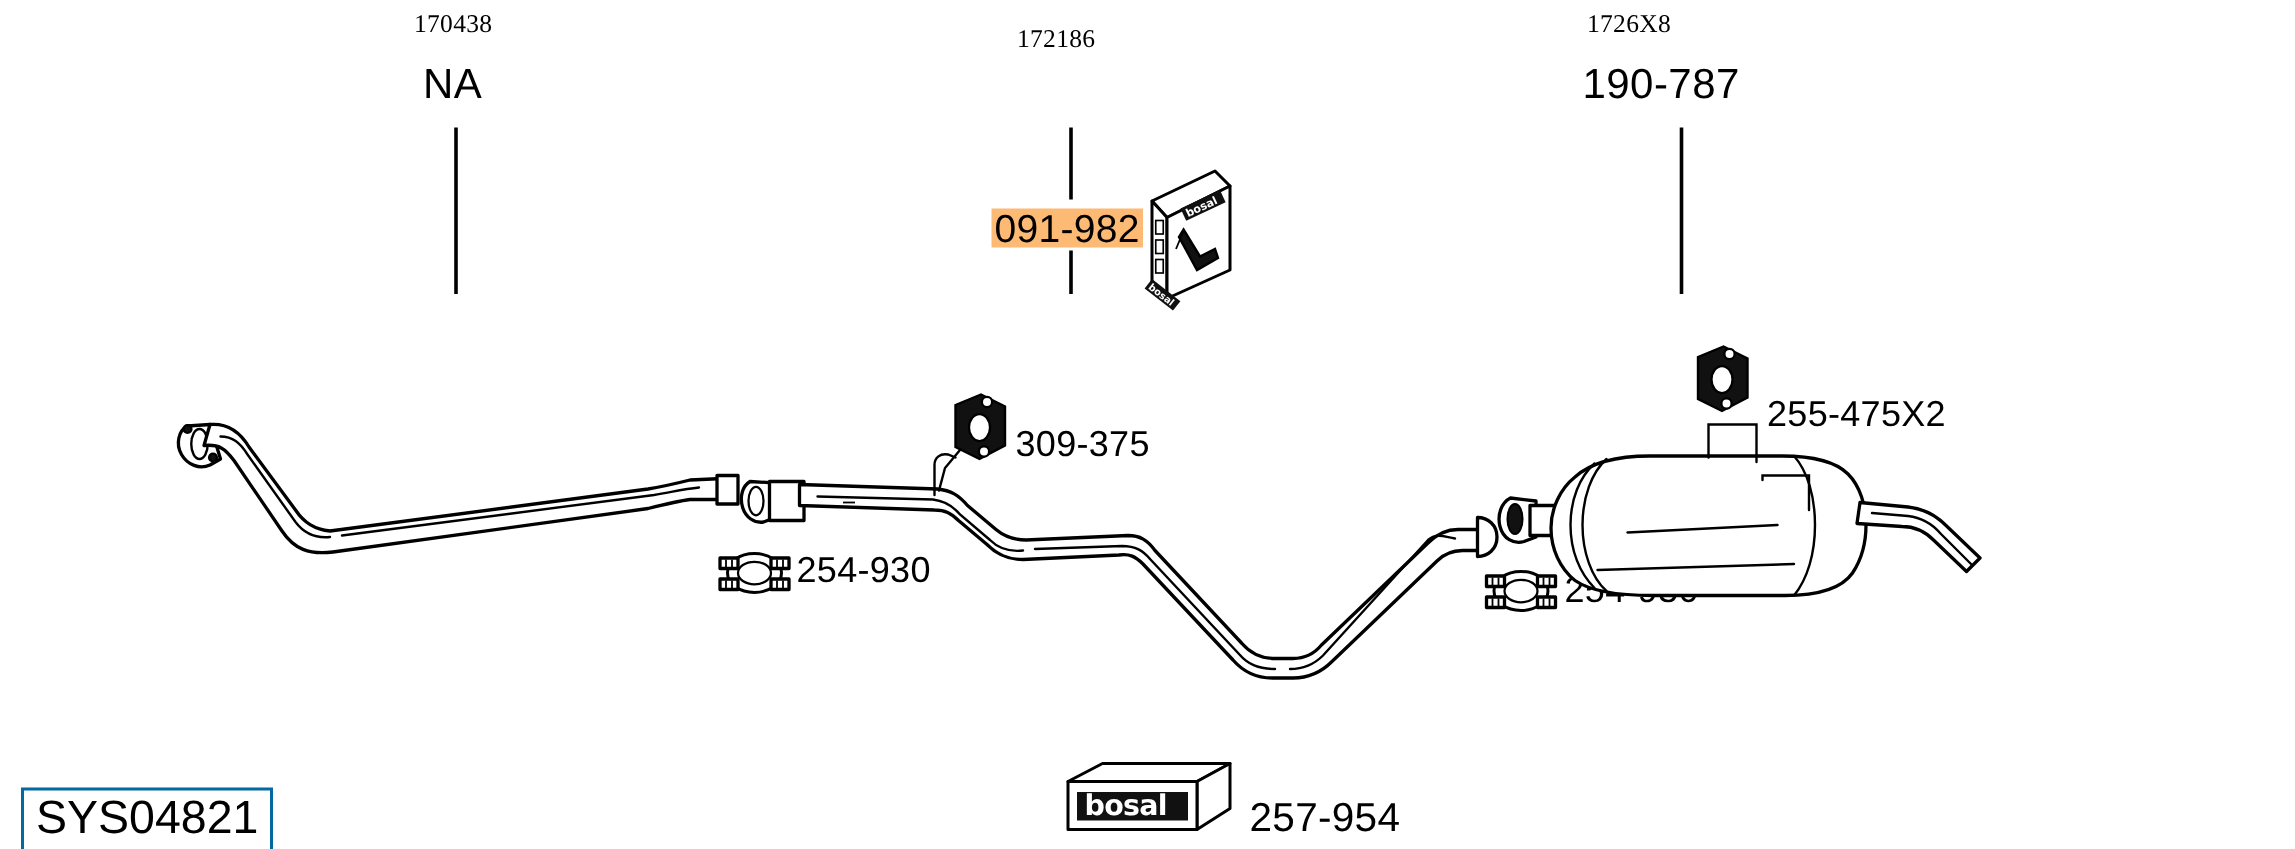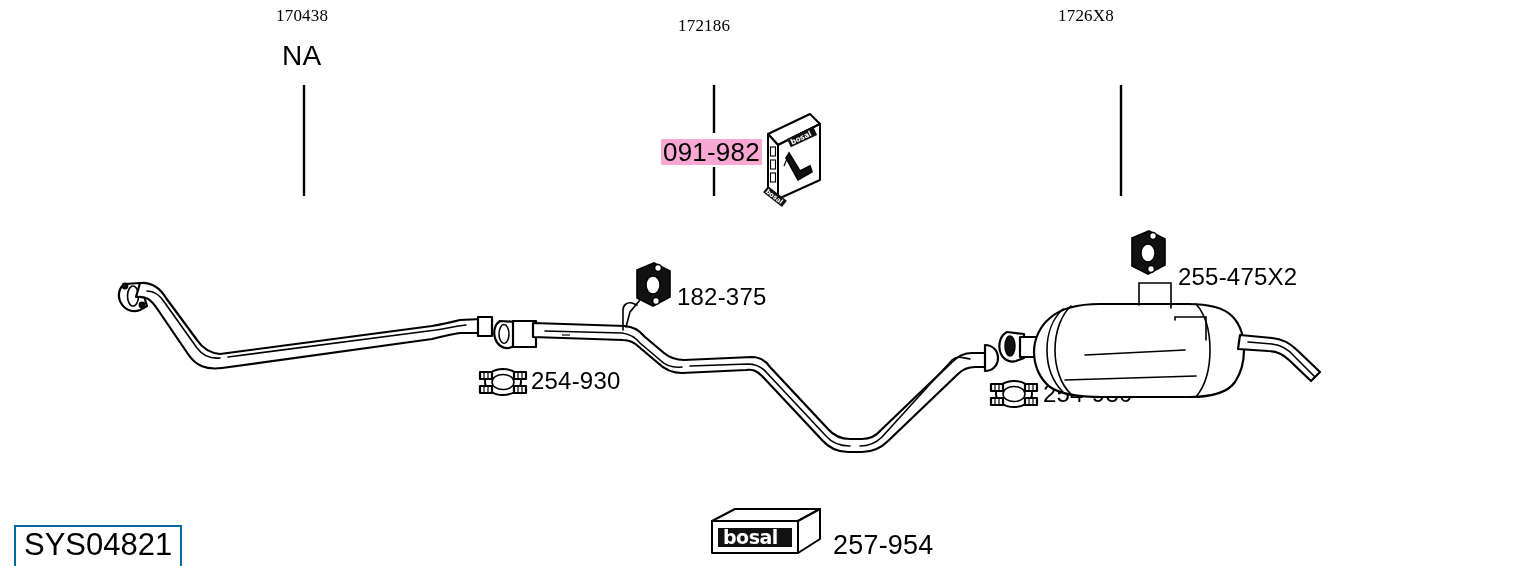--- a/index.html
+++ b/index.html
@@ -109,24 +109,25 @@
 <body>
 
 <div id="page">
 
   <div class="lbl lbl-small" style="left:276px; top:7px;">170438</div>
   <div class="lbl lbl-big" style="left:282px; top:42px;">NA</div>
 
   <div class="lbl lbl-small" style="left:678px; top:17px;">172186</div>
 
   <div class="lbl lbl-small" style="left:1058px; top:7px;">1726X8</div>
-
-  <div class="lbl lbl-mid" style="left:661px; top:139px; background:#f9a8d4; padding:0 2px;">091-982</div>
-
-  <div class="lbl lbl-part" style="left:677px; top:285px;">182-375</div>
+  <div class="lbl lbl-big" style="left:1055px; top:42px;">190-787</div>
+
+  <div class="lbl lbl-mid" style="left:661px; top:139px; background:#fdba74; padding:0 2px;">091-982</div>
+
+  <div class="lbl lbl-part" style="left:677px; top:285px;">309-375</div>
   <div class="lbl lbl-part" style="left:1178px; top:253px;margin-top:12px;">255-475X2</div>
   <div class="lbl lbl-part" style="left:531px; top:369px;">254-930</div>
   <div class="lbl lbl-part" style="left:1043px; top:382px;">254-930</div>
 
   <div class="lbl lbl-part" style="left:833px; top:532px; font-size:27px;">257-954</div>
 
   <div class="syscode">SYS04821</div>
 
   <svg class="layer" viewBox="0 0 1530 566">
 

